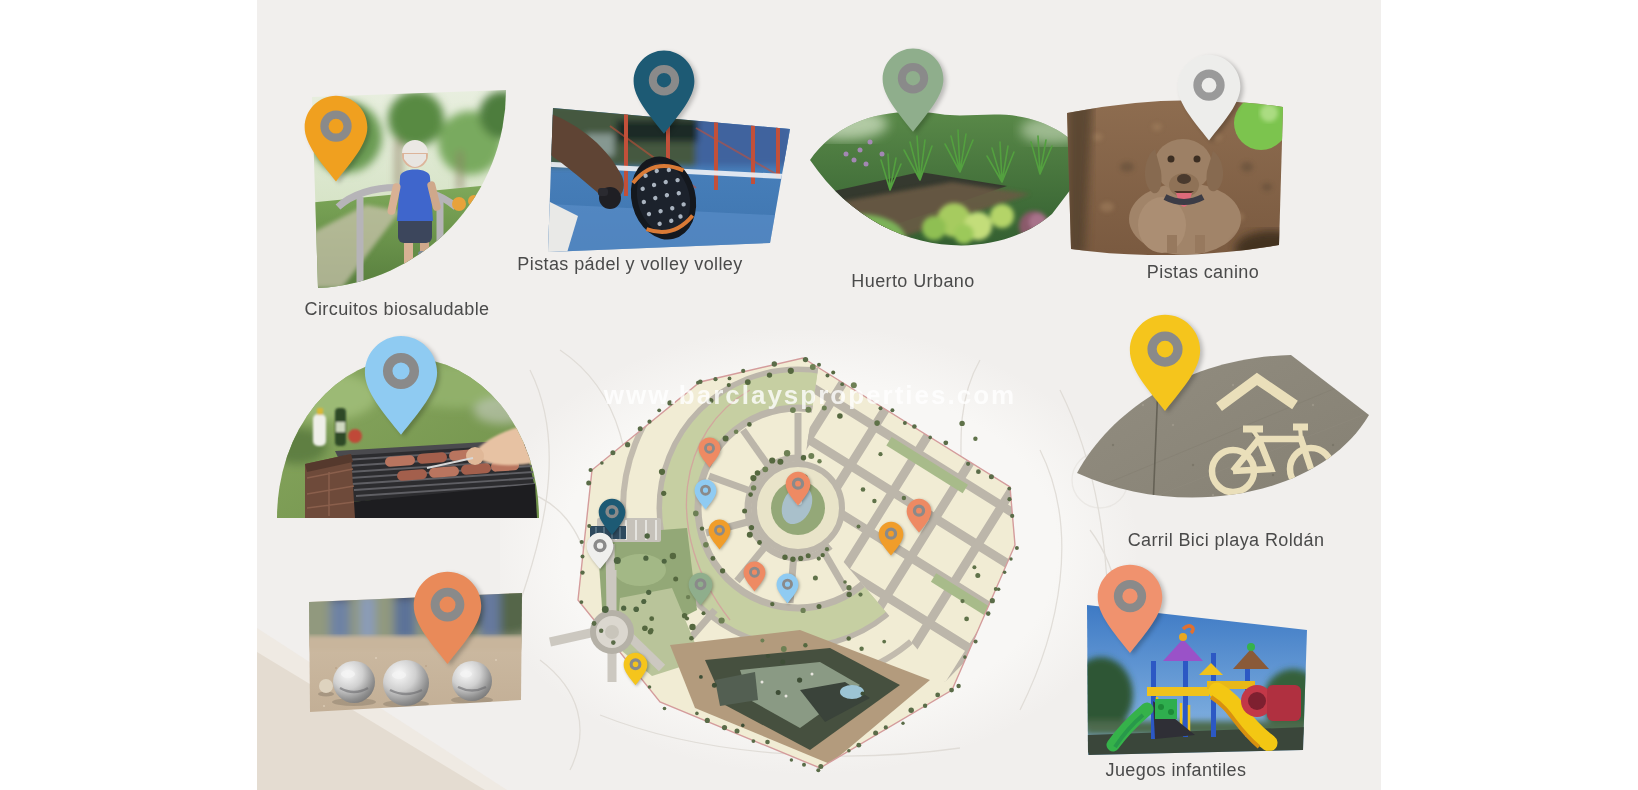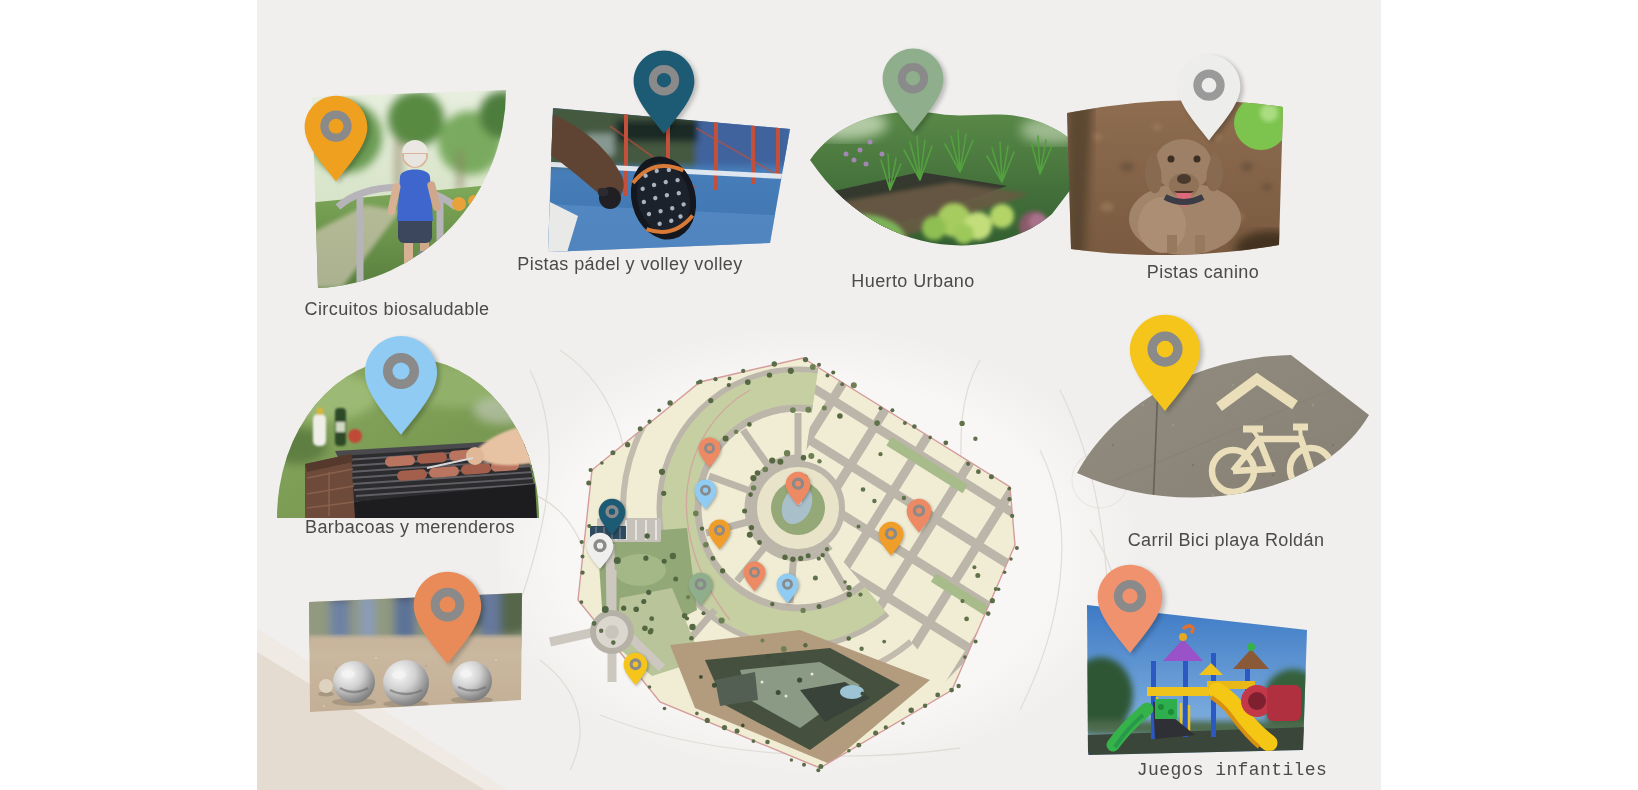--- a/index.html
+++ b/index.html
@@ -22,21 +22,21 @@
   
   .p1{left:51px;top:85px;}  .p2{left:289px;top:104px;} .p3{left:545px;top:102px;} .p4{left:810px;top:97px;}
   .p5{left:20px;top:356px;} .p6{left:816px;top:345px;} .p7{left:39px;top:588px;}  .p8{left:828px;top:603px;}
   
   .pinpos1{left:46px;top:94px;width:66px;}   .pinpos2{left:375px;top:49px;width:64px;}
   .pinpos3{left:624px;top:47px;width:64px;}  .pinpos4{left:919px;top:53px;width:66px;}
   .pinpos5{left:106px;top:334px;width:76px;} .pinpos6{left:871px;top:313px;width:74px;}
   .pinpos7{left:155px;top:570px;width:71px;} .pinpos8{left:839px;top:563px;width:68px;}
   
   .l1{left:-10px;top:292px;margin-top:7px;} .l2{left:223px;top:254px;} .l3{left:506px;top:271px;text-align:center;} .l4{left:796px;top:262px;}
-  .l5{left:3px;top:517px;}   .l6{left:819px;top:530px;} .l7{left:25px;top:758px;}  .l8{left:825px;top:760px;font-family:Liberation Mono, monospace;}
+  .l5{left:3px;top:517px;}   .l6{left:819px;top:530px;} .l7{left:25px;top:758px;}  .l8{left:769px;top:760px;}
 </style>
 </head>
 <body>
 
 <svg width="0" height="0" style="position:absolute" aria-hidden="true">
   <defs>
     <path id="pin-shape" d="M20 1 C9.6 1 1 9.6 1 20.2 C1 30.5 10.5 41 20 53 C29.5 41 39 30.5 39 20.2 C39 9.6 30.4 1 20 1 Z"></path>
   </defs>
 </svg>
 
@@ -319,20 +319,21 @@
           <circle cx="362.7" cy="363.6" r="2.2" fill="#3e4e36"></circle>
           <circle cx="299.6" cy="350.1" r="2.6" fill="#3e4e36"></circle>
           <circle cx="282.7" cy="332.1" r="2.5" fill="#3e4e36"></circle>
           <circle cx="268.0" cy="326.0" r="2.1" fill="#3e4e36"></circle>
           <circle cx="214.4" cy="355.2" r="2.5" fill="#3e4e36"></circle>
           <circle cx="200.9" cy="346.9" r="1.9" fill="#3e4e36"></circle>
           <circle cx="242.8" cy="395.4" r="1.8" fill="#3e4e36"></circle>
           <circle cx="278.2" cy="362.6" r="2.5" fill="#3e4e36"></circle>
         </g>
   </svg>
+  <div id="watermark">www.barclaysproperties.com</div>
   <div id="map-pins">
         <svg viewBox="0 0 40 54" class="mini-pin" style="width: 23px; height: 31.05px; left: 440.5px; top: 436.791px;">
           <use href="#pin-shape" fill="#EE8A63"></use>
           <circle cx="20" cy="19.5" r="7" fill="none" stroke="#8a8a8a" stroke-width="5"></circle>
         </svg>
         <svg viewBox="0 0 40 54" class="mini-pin" style="width: 23px; height: 31.05px; left: 436.5px; top: 478.791px;">
           <use href="#pin-shape" fill="#8FCBF2"></use>
           <circle cx="20" cy="19.5" r="7" fill="none" stroke="#8a8a8a" stroke-width="5"></circle>
         </svg>
         <svg viewBox="0 0 40 54" class="mini-pin" style="width: 28px; height: 37.8px; left: 341px; top: 498.354px;">
@@ -686,21 +687,20 @@
           </g>
       <path d="M262,66 C230,72 206,84 196,98 C206,110 232,112 262,106 Z" fill="#e7c2a3" filter="url(#p5b1)"></path>
       <circle cx="198" cy="100" r="9" fill="#e0b898"></circle>
       <path d="M196,102 L150,112" stroke="#d8d8d8" stroke-width="2"></path>
     </g>
   </svg>
   <svg class="pin pinpos5" viewBox="0 0 40 54">
     <use href="#pin-shape" class="pin-body" fill="#8FCBF2"></use>
         <circle cx="20" cy="19.5" r="7" fill="none" stroke="#8a8a8a" stroke-width="5"></circle>
   </svg>
-  <div class="label l5">Barbacoas y merenderos</div>
 
   <svg class="photo p6" width="300" height="178" viewBox="0 0 300 178">
     <defs>
       <clipPath id="c6">
             <path d="M4,128 C40,62 120,12 218,10 L296,70 C248,152 108,176 4,128 Z"></path>
           </clipPath>
       <linearGradient id="p6bg" x1="0" y1="0" x2="1" y2="1">
             <stop offset="0" stop-color="#938e81"></stop>
             <stop offset="1" stop-color="#847f72"></stop>
           </linearGradient>

